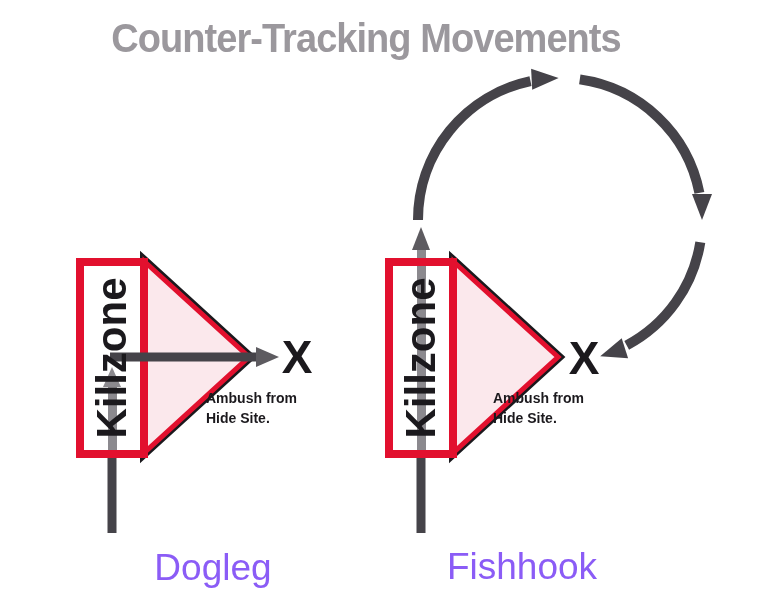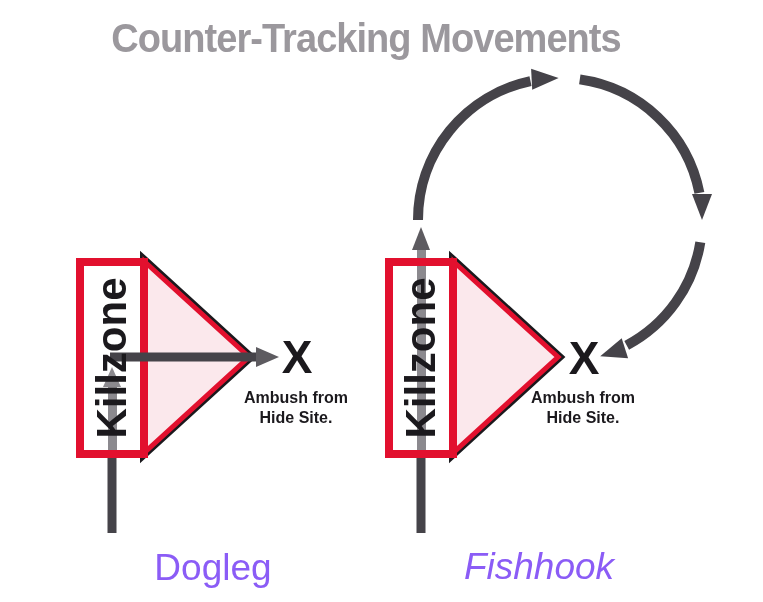--- a/index.html
+++ b/index.html
@@ -49,38 +49,38 @@
     font-size: 46px;
     font-weight: 700;
     color: var(--ink, #1b191d);
   }
   .x-dogleg   { left: 297px; top: 358px; }
   .x-fishhook { left: 584px; top: 359px; }
   .ambush {
     position: absolute;
     transform: translateX(-50%);
     width: 180px;
-    text-align: center;
-    font-size: 16px;
+    text-align: left;
+    font-size: 14px;
     line-height: 20px;
     font-weight: 700;
     color: var(--ink, #1b191d);
   }
   .ambush-dogleg   { left: 296px; top: 388px; }
   .ambush-fishhook { left: 583px; top: 388px; }
   .diagram-name {
     position: absolute;
     transform: translate(-50%, -50%);
     font-size: 37px;
     font-weight: 400;
     color: #8b5cf6;
     white-space: nowrap;
   }
   .name-dogleg   { left: 213px; top: 568px; }
-  .name-fishhook { left: 539px; top: 567px; font-style: italic; }
+  .name-fishhook { left: 522px; top: 567px; }
 </style>
 </head>
 <body>
 
 <div class="stage">
 
   <div class="title">Counter-Tracking Movements</div>
 
   <svg class="shapes" width="763" height="602" viewBox="0 0 763 602">
 

